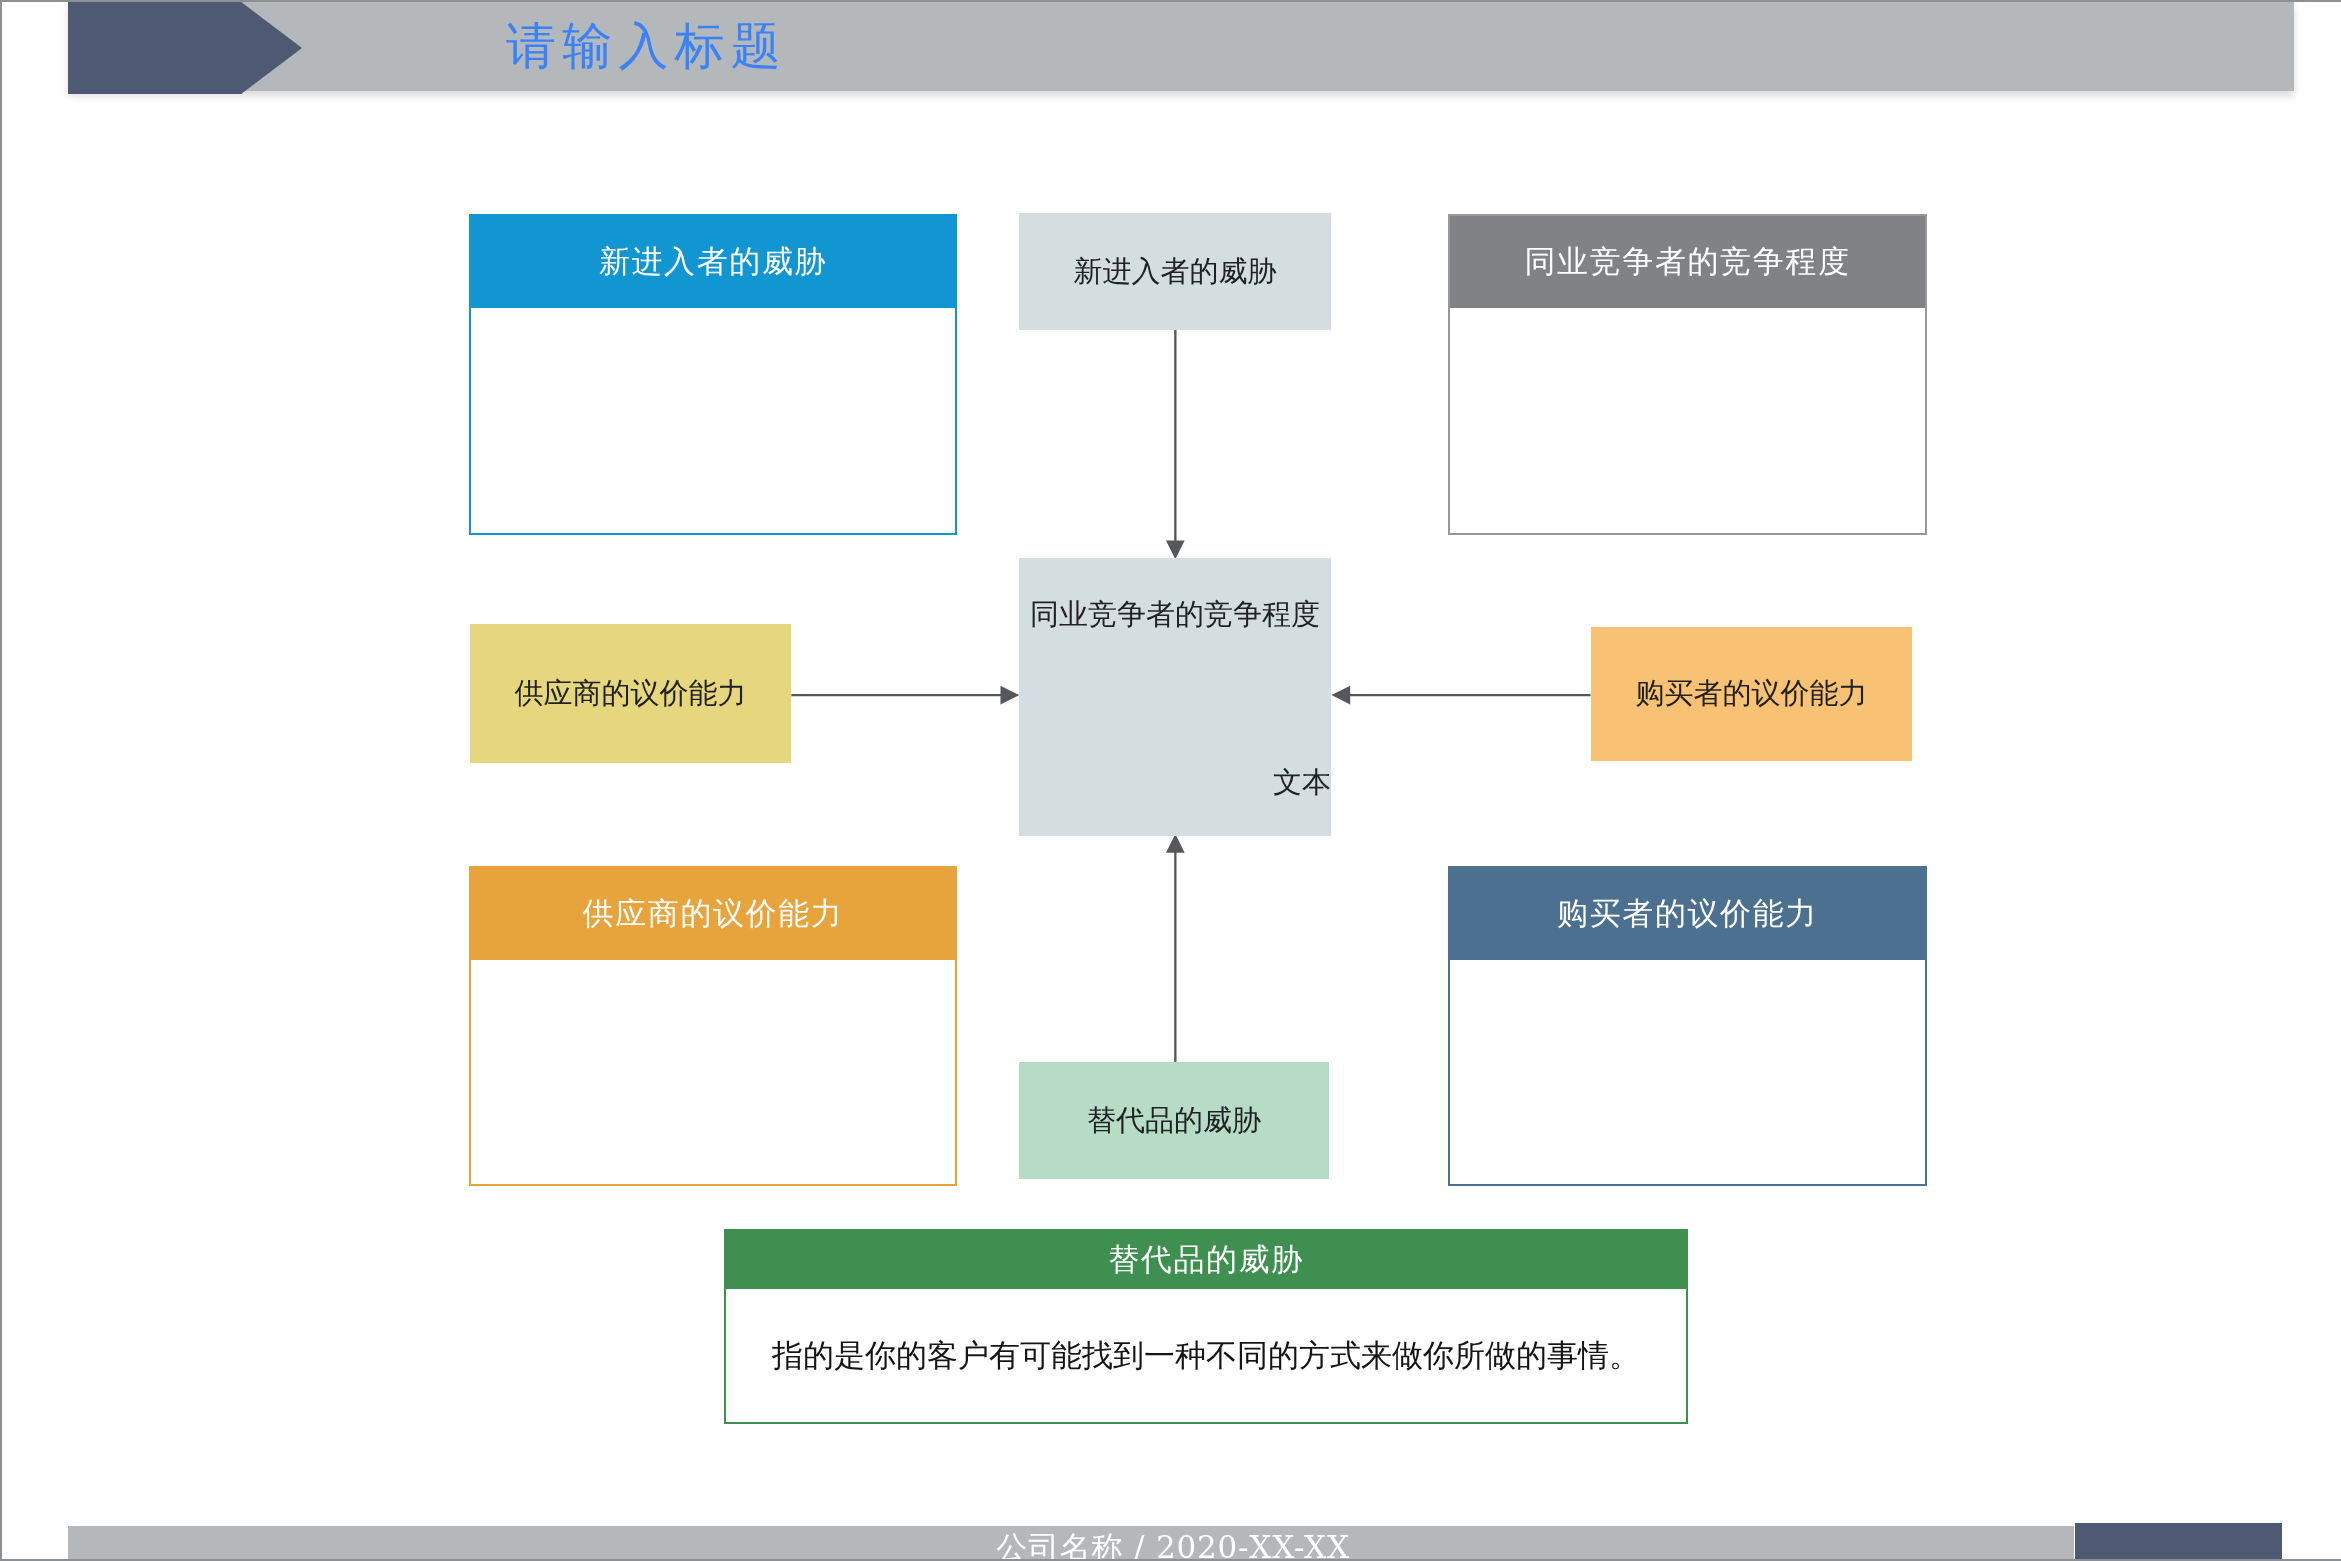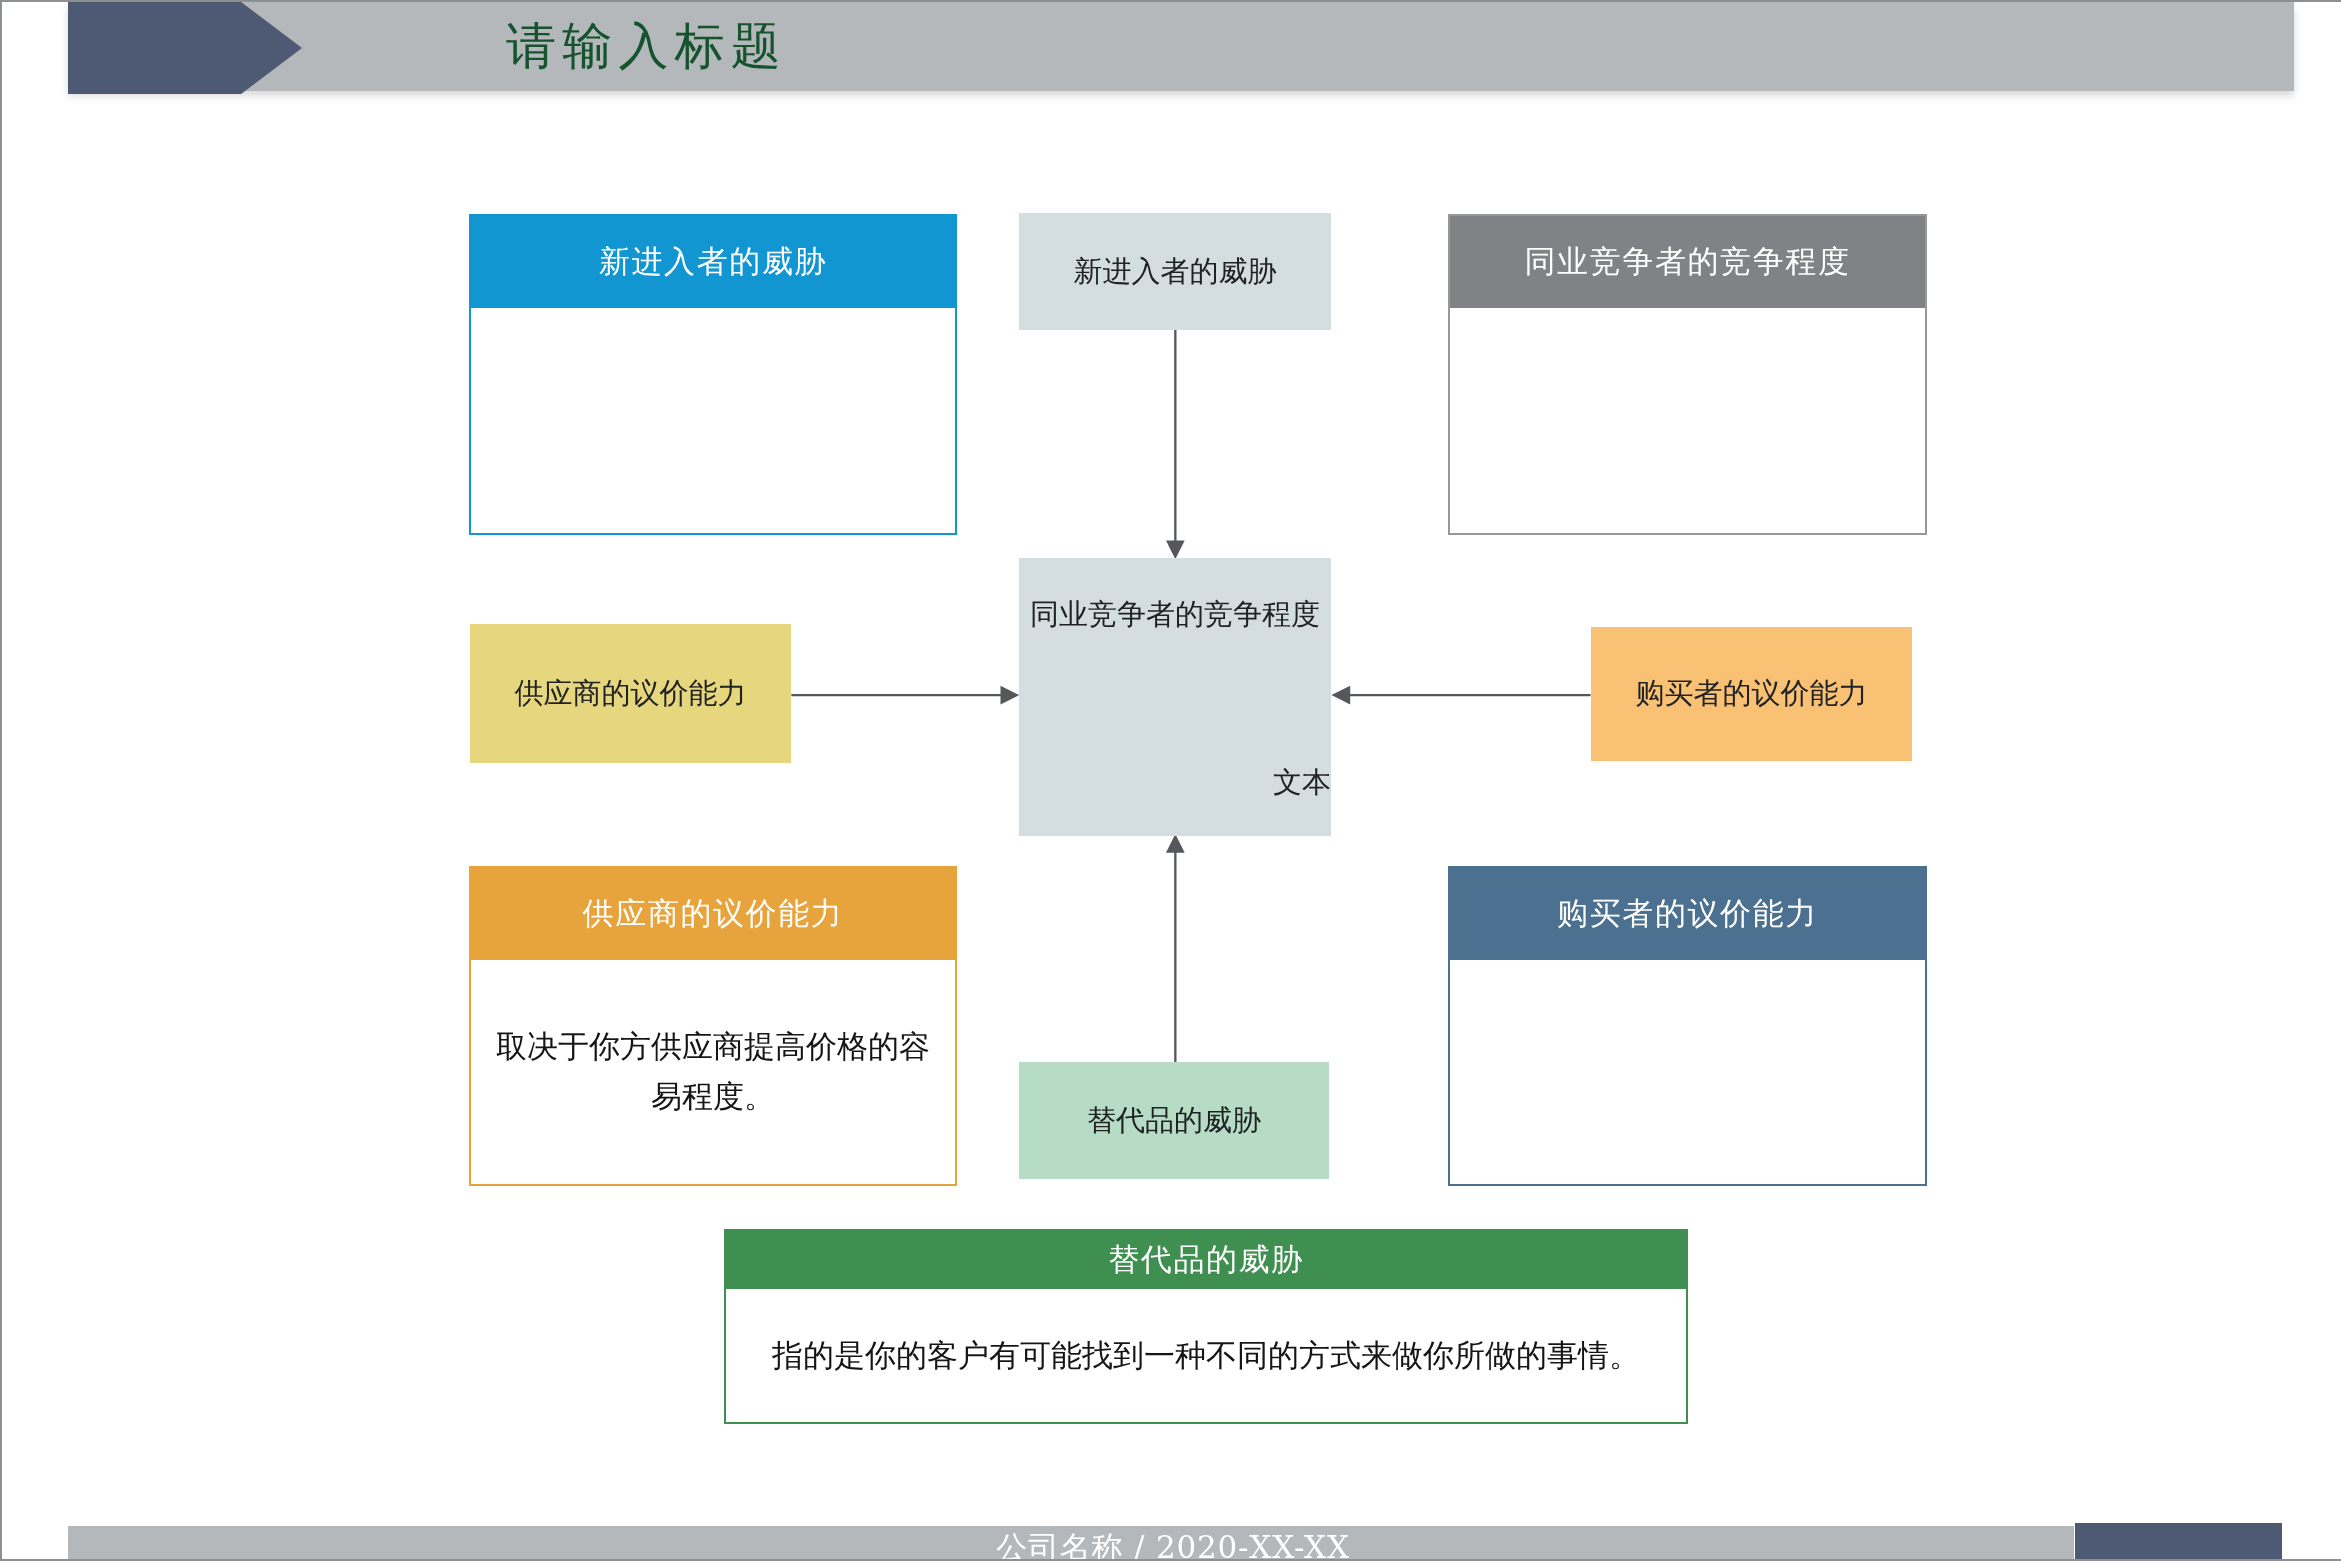--- a/index.html
+++ b/index.html
@@ -8,21 +8,21 @@
         border-right:1.6px solid #c8cacc;border-bottom:2.3px solid #8d9093;
         box-sizing:border-box;overflow:hidden;
         font-family:"DejaVu Serif","Liberation Serif",serif;}
   
   .title-bar{position:absolute;left:66px;top:0;width:2226px;height:89px;
              background:#b4b8bb;box-shadow:0 4.7px 7.8px rgba(0,0,0,0.15);}
   .banner-arrow{position:absolute;left:66px;top:0;width:234px;height:92px;
                 background:#4e5a74;
                 clip-path:polygon(0 0,74% 0,100% 50%,74% 100%,0 100%);}
   .page-title{position:absolute;left:504px;top:11px;height:67px;line-height:67px;
-              color:#14532d;font-size:50px;letter-spacing:6.2px;}
+              color:#3b82f6;font-size:50px;letter-spacing:6.2px;}
   
   .flow{position:absolute;display:flex;align-items:center;justify-content:center;
         font-size:29px;color:#1f2123;text-align:center;}
   .flow-gray{background:#d4dde0;}
   .flow-top{left:1017px;top:211px;width:312px;height:117px;}
   .flow-center{left:1017px;top:556px;width:312px;height:278px;background:#d4dde0;}
   .flow-center .fc-title{position:absolute;left:0;right:0;top:37px;font-size:29px;color:#1f2123;text-align:center;}
   .flow-center .fc-sub{position:absolute;left:0;right:0;bottom:33px;font-size:29px;color:#1f2123;text-align:right;}
   .flow-left{left:468px;top:622px;width:321px;height:139px;background:#e6d67d;}
   .flow-right{left:1589px;top:625px;width:321px;height:134px;background:#f9c173;}
@@ -109,21 +109,20 @@
   <div class="card card-tl">
     <div class="card-head">新进入者的威胁</div>
   </div>
 
   <div class="card card-tr">
     <div class="card-head">同业竞争者的竞争程度</div>
   </div>
 
   <div class="card card-bl">
     <div class="card-head">供应商的议价能力</div>
-    <div class="card-body">取决于你方供应商提高价格的容易程度。</div>
   </div>
 
   <div class="card card-br">
     <div class="card-head">购买者的议价能力</div>
   </div>
 
   <div class="card card-b">
     <div class="card-head">替代品的威胁</div>
     <div class="card-body">指的是你的客户有可能找到一种不同的方式来做你所做的事情。</div>
   </div>

